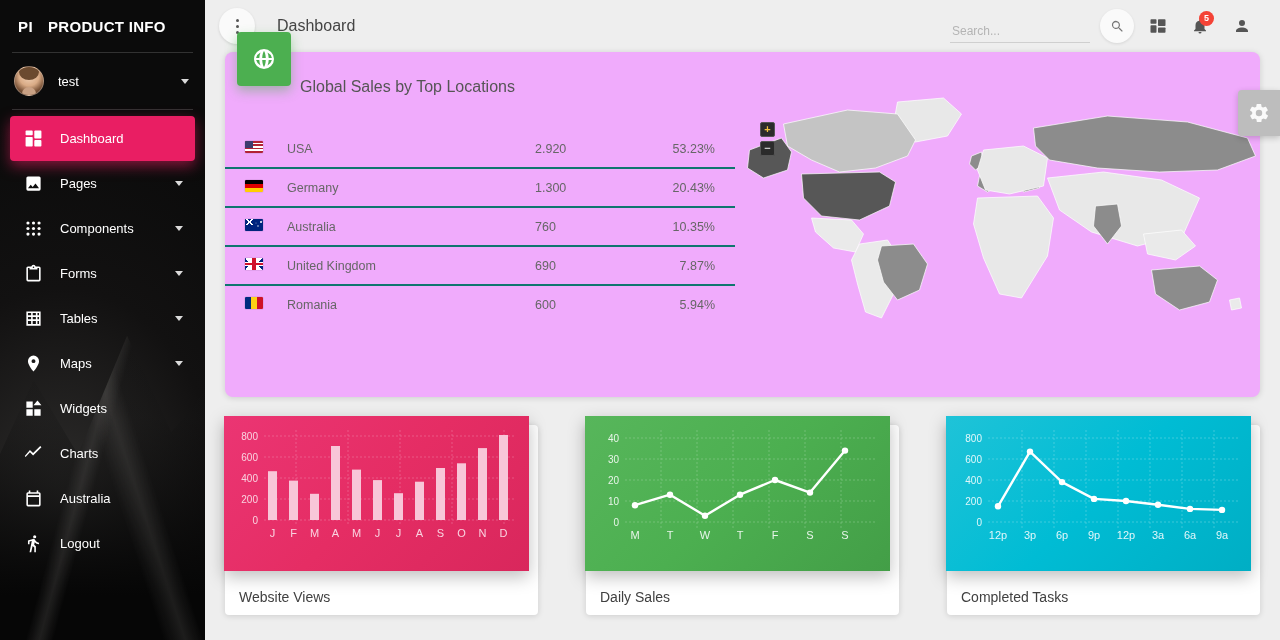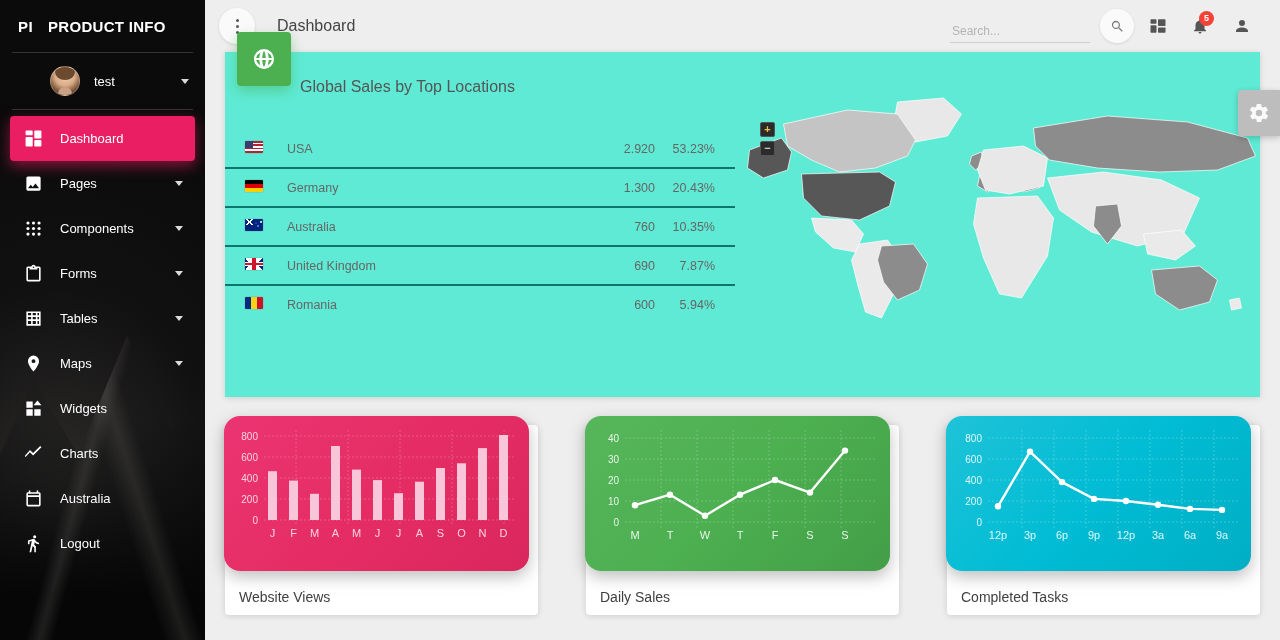--- a/index.html
+++ b/index.html
@@ -37,21 +37,21 @@
   .brand {
     height: 52px; display: flex; align-items: center; gap: 15px;
     padding: 0 18px; color: #fff;
   }
   .brand-mark { font-size: 15px; font-weight: 700; letter-spacing: .4px; }
   .brand-name { font-size: 15px; font-weight: 700; letter-spacing: .3px; }
 
   .sb-divider { height: 1px; background: rgba(255,255,255,.16); margin: 0 12px; }
 
   .user-row {
-    display: flex; align-items: center; padding: 13px 16px 13px 14px; gap: 14px; margin-left: 36px;
+    display: flex; align-items: center; padding: 13px 16px 13px 14px; gap: 14px;
   }
   .avatar {
     width: 30px; height: 30px; border-radius: 50%; flex: 0 0 30px;
     background: radial-gradient(circle at 50% 32%, #f2d3b8 0%, #d9ab86 42%, #7a5338 70%, #3b2a1e 100%);
     border: 1px solid rgba(255,255,255,.25); position: relative; overflow: hidden;
   }
   .avatar:before {
     content:""; position:absolute; left:4px; right:4px; top:-3px; height:16px;
     border-radius:50%; background:#6b4a2f;
   }
@@ -115,40 +115,40 @@
   .badge {
     position:absolute; top:3px; right:4px;
     min-width:15px;height:15px;border-radius:8px;background:#f44336;color:#fff;
     font-size:9px;line-height:15px;text-align:center;padding:0 3px;font-weight:700;
   }
 
   .content { padding: 0 20px; }
 
   
   .card {
-    background:#5eead4; border-radius:0; box-shadow:0 1px 6px rgba(0,0,0,.14);
+    background:#f0abfc; border-radius:8px; box-shadow:0 1px 6px rgba(0,0,0,.14);
     position:relative;
   }
   .sales-card { height:345px; display:flex; }
   .card-icon-badge {
     position:absolute; left:12px; top:-20px; width:54px;height:54px;border-radius:4px;
     background:#4caf50; display:flex;align-items:center;justify-content:center;
     box-shadow:0 5px 12px rgba(76,175,80,.45);
   }
   .card-icon-badge svg { width:24px;height:24px;fill:#fff; }
   .sales-left { width:510px; padding: 26px 0 0 0; }
   .sales-title { font-size:16px; color:#555; padding-left:75px; margin-bottom:34px; }
   .flag-table { width:100%; border-collapse:collapse; }
   .flag-table td {
     padding:11px 0; font-size:12.5px; color:#666; border-top:2px solid #0f766e;
   }
   .flag-table tr:first-child td { border-top:none; }
   .td-flag { width:62px; padding-left:20px !important; }
   .td-country { }
-  .td-value { text-align:right; width:120px; }
+  .td-value { width:120px; }
   .td-pct { text-align:right; width:80px; padding-right:20px !important; }
   .flag { width:18px; height:12px; display:inline-block; border-radius:1px; overflow:hidden; position:relative; box-shadow:0 0 0 .5px rgba(0,0,0,.12); }
 
   
   .f-usa { background: repeating-linear-gradient(180deg,#b22234 0 1.7px,#fff 1.7px 3.4px); }
   .f-usa:after { content:""; position:absolute;left:0;top:0;width:8px;height:7px;background:#3c3b6e; }
   .f-de { background: linear-gradient(180deg,#000 0 33.3%,#dd0000 33.3% 66.6%,#ffce00 66.6% 100%); }
   .f-au { background:#00247d; }
   .f-au:before { content:""; position:absolute;left:0;top:0;width:9px;height:6px;
     background:
@@ -189,21 +189,21 @@
     position:absolute; right:0; top:90px; width:42px;height:46px;border-radius:4px 0 0 4px;
     background:#bdbdbd; display:flex;align-items:center;justify-content:center; cursor:pointer; z-index:20;
     box-shadow:0 2px 6px rgba(0,0,0,.2);
   }
   .gear-fab svg { width:22px;height:22px;fill:#fafafa; }
 
   
   .bottom-row { display:flex; gap:48px; margin-top:28px; }
   .chart-card { width:313px; background:#fff; border-radius:4px; box-shadow:0 1px 6px rgba(0,0,0,.14); position:relative; height:190px; }
   .chart-box {
-    position:absolute; left:-1px; top:-9px; width:305px; height:155px; border-radius:16px;
+    position:absolute; left:-1px; top:-9px; width:305px; height:155px; border-radius:0;
     box-shadow:0 6px 16px rgba(0,0,0,.25); overflow:hidden;
   }
   .chart-pink { background: linear-gradient(135deg,#eb3573 0%,#e52d64 50%,#d9275c 100%); }
   .chart-green { background: linear-gradient(135deg,#57b65b 0%,#4caf50 50%,#439e47 100%); }
   .chart-cyan { background: linear-gradient(135deg,#1fc3d8 0%,#00bcd4 50%,#00aec4 100%); }
   .chart-svg { width:100%; height:100%; display:block; }
   .chart-caption {
     position:absolute; left:14px; bottom:10px; font-size:14px; color:#404040;
   }
 </style>

